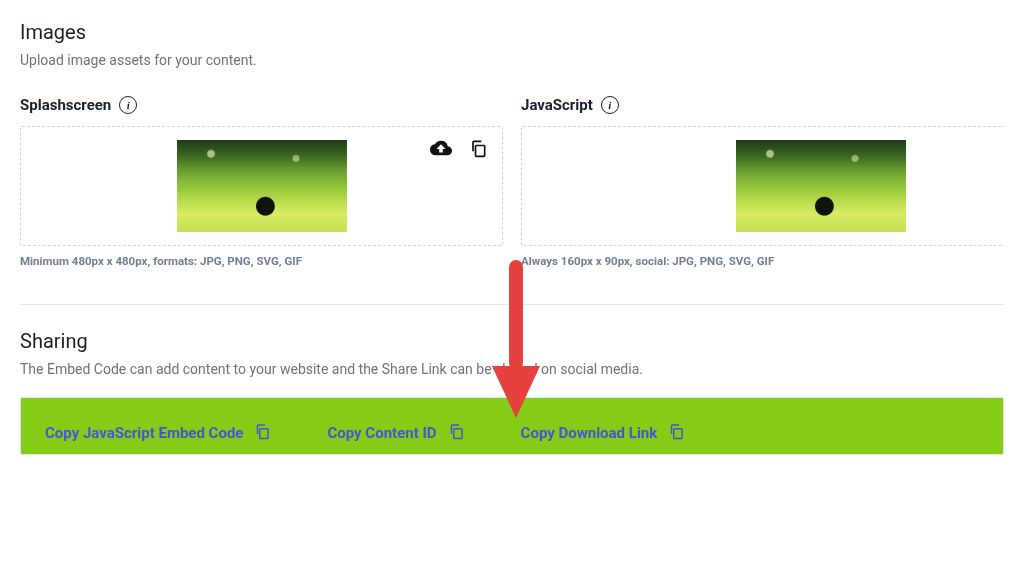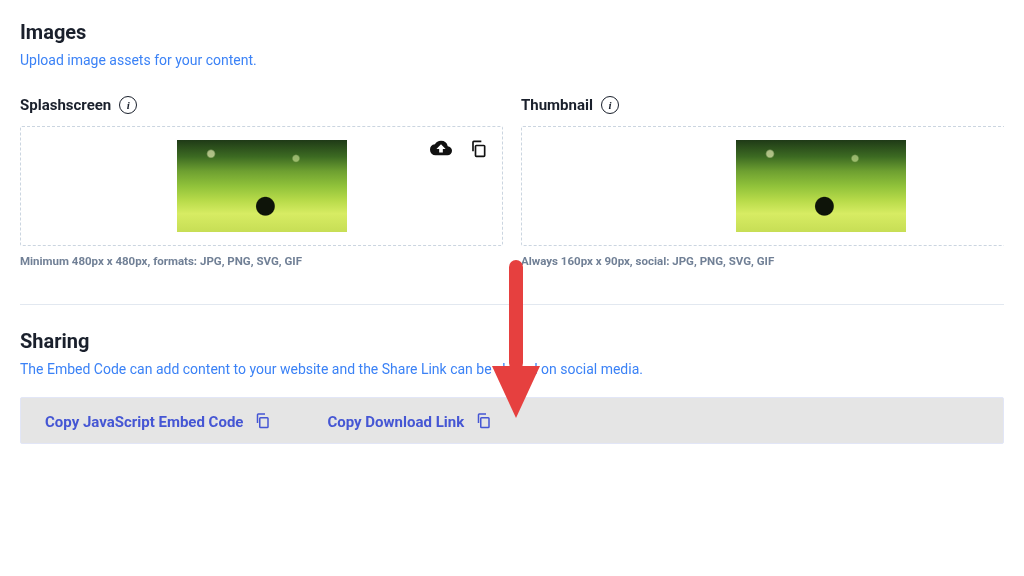--- a/index.html
+++ b/index.html
@@ -5,27 +5,27 @@
     * { box-sizing: border-box; margin: 0; padding: 0; }
     body {
       font-family: -apple-system, BlinkMacSystemFont, "Segoe UI", Roboto, Helvetica, Arial, sans-serif;
       background: #fff;
       color: #2d3748;
       padding: 20px 20px 0 20px;
       width: 1024px;
     }
     .section-title {
       font-size: 20px;
-      font-weight: 700;
+      font-weight: 400;
       color: #1a202c;
       margin-bottom: 8px;
     }
     .section-desc {
       font-size: 14px;
-      color: #3b82f6;
+      color: #737373;
       margin-bottom: 28px;
     }
     .upload-row {
       display: flex;
       gap: 18px;
     }
     .upload-col {
       flex: 1;
       min-width: 0;
     }
@@ -95,24 +95,24 @@
         linear-gradient(180deg, #1f3a17 0%, #3c6a22 18%, #6ea031 34%, #90c23a 50%, #b8db4a 66%, #d7ec63 80%, #c7de55 100%);
       position: relative;
     }
     hr.sep {
       border: none;
       border-top: 1px solid #e2e8f0;
       margin: 36px 0 24px;
     }
     
     .sharing-box {
-      background: #e5e5e5;
+      background: #84cc16;
       border: 1px solid #e2e6f7;
       border-radius: 2px;
-      padding: 13px 24px 10px 24px;
+      padding: 24px 24px 10px 24px;
       display: flex;
       flex-wrap: wrap;
       column-gap: 56px;
       row-gap: 22px;
     }
     .copy-link {
       display: inline-flex;
       align-items: center;
       gap: 10px;
       color: #4556d4;
@@ -157,21 +157,21 @@
                 <path d="M6 16V5a1 1 0 0 1 1-1h9"></path>
               </svg>
           </span>
         </div>
       </div>
       <div class="hint">Minimum 480px x 480px, formats: JPG, PNG, SVG, GIF</div>
     </div>
 
     <div class="upload-col clip">
       <div class="field-label">
-        <span>Thumbnail</span>
+        <span>JavaScript</span>
         <span class="info-icon">i</span>
       </div>
       <div class="dropzone dropzone-wide">
         <div class="thumb"></div>
       </div>
       <div class="hint">Always 160px x 90px, social: JPG, PNG, SVG, GIF</div>
     </div>
 
   </div>
 </div>
@@ -189,20 +189,29 @@
       <span class="copy-icon">
         <svg width="18" height="18" viewBox="0 0 24 24" fill="none" stroke="currentColor" stroke-width="2">
             <rect x="9" y="9" width="11" height="13" rx="1"></rect>
             <path d="M6 16V5a1 1 0 0 1 1-1h9"></path>
           </svg>
       </span>
     </span>
 
 
 
+    <span class="copy-link">
+      <span>Copy Content ID</span>
+      <span class="copy-icon">
+        <svg width="18" height="18" viewBox="0 0 24 24" fill="none" stroke="currentColor" stroke-width="2">
+            <rect x="9" y="9" width="11" height="13" rx="1"></rect>
+            <path d="M6 16V5a1 1 0 0 1 1-1h9"></path>
+          </svg>
+      </span>
+    </span>
 
     <span class="copy-link">
       <span>Copy Download Link</span>
       <span class="copy-icon">
         <svg width="18" height="18" viewBox="0 0 24 24" fill="none" stroke="currentColor" stroke-width="2">
             <rect x="9" y="9" width="11" height="13" rx="1"></rect>
             <path d="M6 16V5a1 1 0 0 1 1-1h9"></path>
           </svg>
       </span>
     </span>

